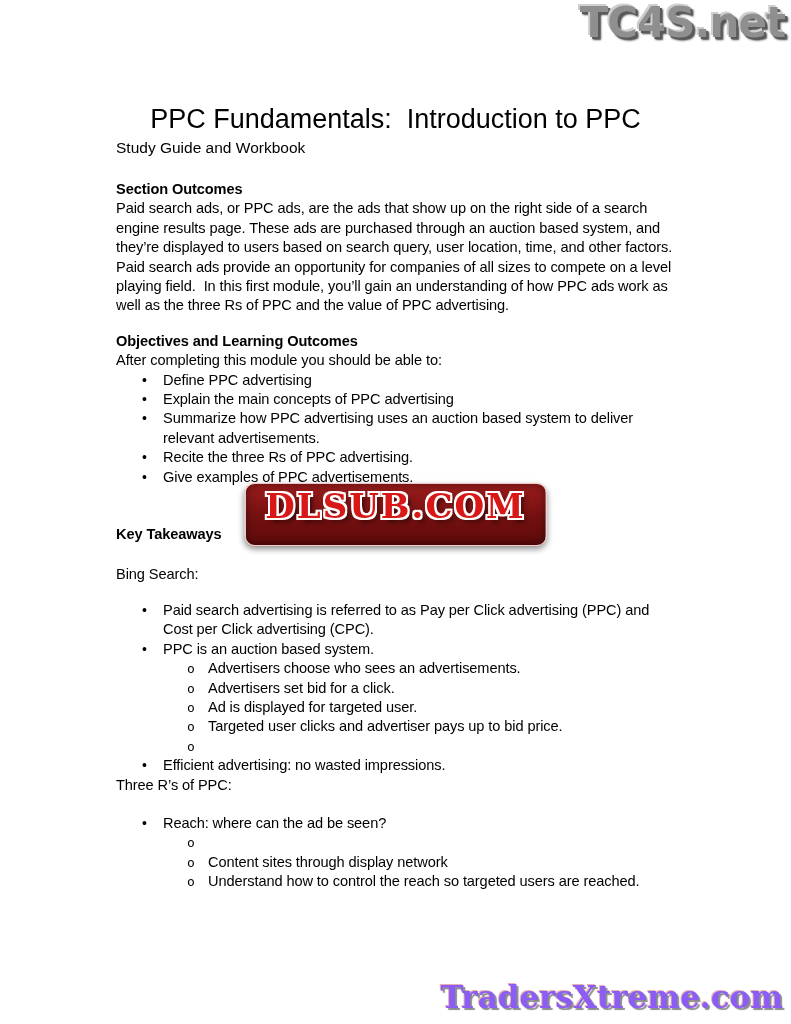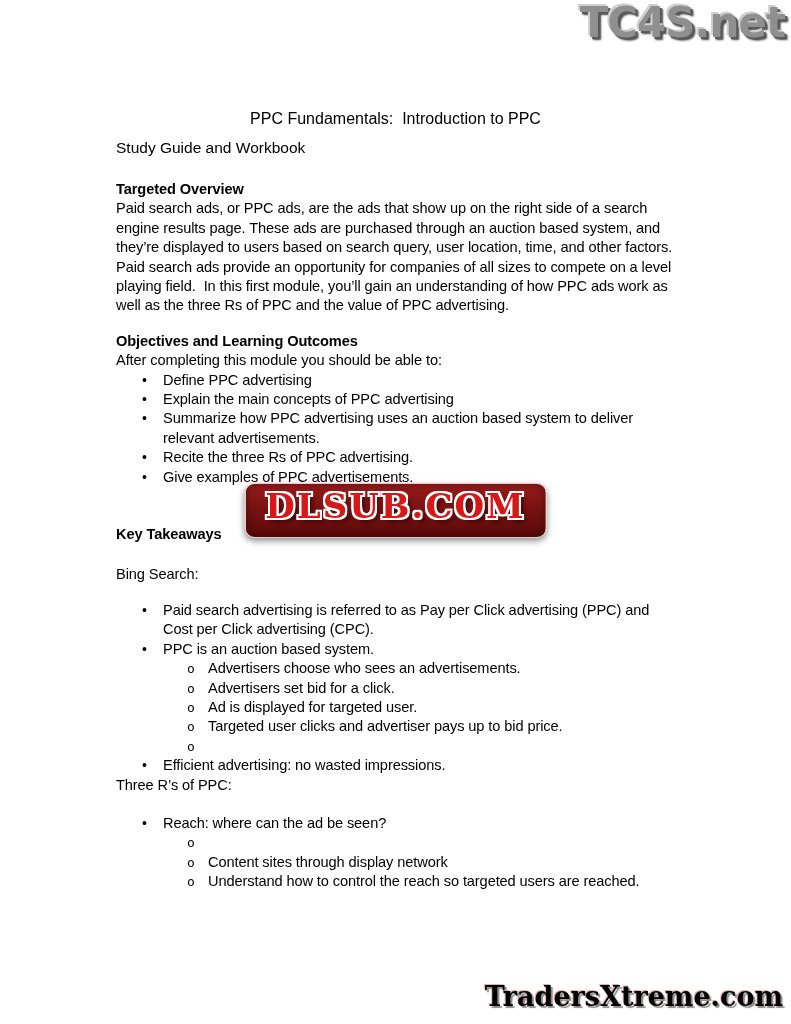--- a/index.html
+++ b/index.html
@@ -16,21 +16,21 @@
   .doc {
     position: absolute;
     top: 0; left: 0;
     width: 791px;
     padding: 106px 116px 0 116px;
     font-size: 14.6px;
     line-height: 19.4px;
     letter-spacing: -0.1px;
   }
   .title {
-    font-size: 16px;
+    font-size: 27px;
     line-height: 26px;
     text-align: center;
     white-space: pre-wrap;
     letter-spacing: 0;
   }
   .subtitle {
     font-size: 15.5px;
     line-height: 20px;
     text-align: left;
     margin-top: 6px;
@@ -74,21 +74,21 @@
     letter-spacing: -1px;
     color: #8f8f8f;
     text-shadow: -2px -2px 0 #cfcfcf, 2px 2px 0 #5a5a5a, 3px 3px 2px #454545;
     z-index: 6;
   }
   .wm-badge {
     position: absolute;
     top: 483px;
     left: 50%;
     transform: translateX(-50%);
-    padding: 1px 20px 10px 20px;
+    padding: 1px 20px 18px 20px;
     background: linear-gradient(180deg, #9b1c1c 0%, #741010 55%, #5e0a0a 100%);
     border: 1px solid #f0c6c6;
     border-radius: 10px;
     box-shadow: 0 3px 6px rgba(0,0,0,0.45), inset 0 0 10px rgba(0,0,0,0.45);
     z-index: 7;
   }
   .wm-badge-text {
     font-family: "DejaVu Serif", serif;
     font-weight: 700;
     font-size: 34px;
@@ -101,40 +101,40 @@
        0   -2px 0 #ffffff, 0    2px 0 #ffffff,
       -2px  0   0 #ffffff, 2px  0   0 #ffffff,
        4px  4px 4px rgba(0,0,0,0.55);
   }
   .wm-bottom {
     position: absolute;
     bottom: 10px;
     right: 8px;
     font-family: "DejaVu Serif", serif;
     font-weight: 700;
-    font-size: 27px;
+    font-size: 31px;
     line-height: 34px;
-    color: #000000;
+    color: #8b5cf6;
     text-shadow: 2px 2px 1px #8a8a8a, -1px -1px 0 #e8b0b0;
     z-index: 6;
   }
 </style>
 </head>
 <body>
 
 <div class="page">
 
   <div class="wm-top">TC4S.net</div>
 
   <div class="doc">
 
     <div class="title">PPC Fundamentals:  Introduction to PPC</div>
     <div class="subtitle">Study Guide and Workbook</div>
 
-    <div class="h mt-so">Targeted Overview</div>
+    <div class="h mt-so">Section Outcomes</div>
     <div class="body">Paid search ads, or PPC ads, are the ads that show up on the right side of a search engine results page. These ads are purchased through an auction based system, and they’re displayed to users based on search query, user location, time, and other factors. Paid search ads provide an opportunity for companies of all sizes to compete on a level playing field.  In this first module, you’ll gain an understanding of how PPC ads work as well as the three Rs of PPC and the value of PPC advertising.</div>
 
     <div class="h mt-obj">Objectives and Learning Outcomes</div>
     <div class="body">After completing this module you should be able to:</div>
 
     <div class="list">
       <div class="li">
         <span class="m1">•</span>
         <span class="t">Define PPC advertising</span>
       </div>

